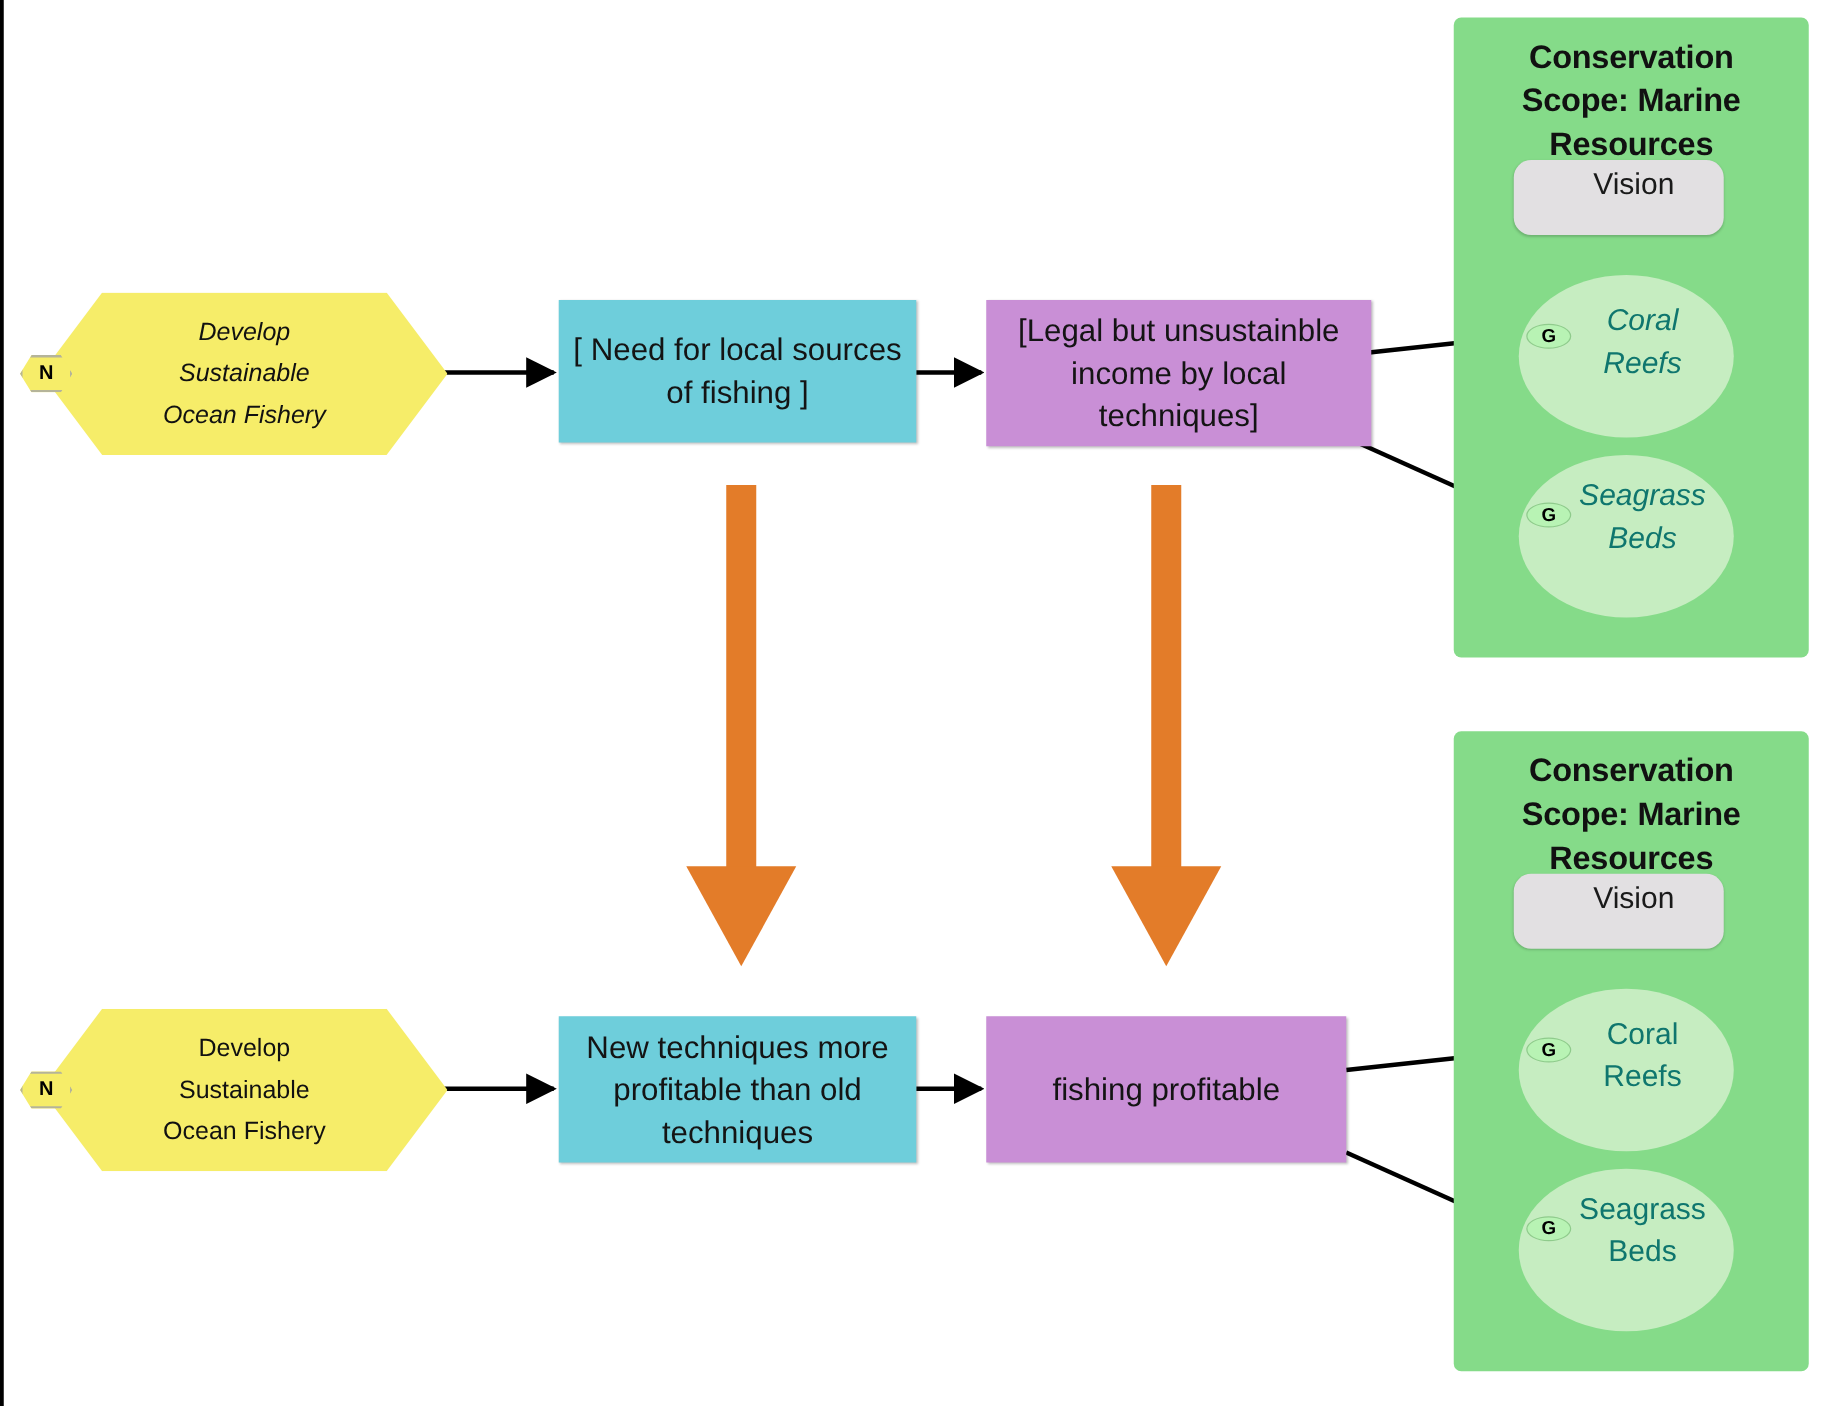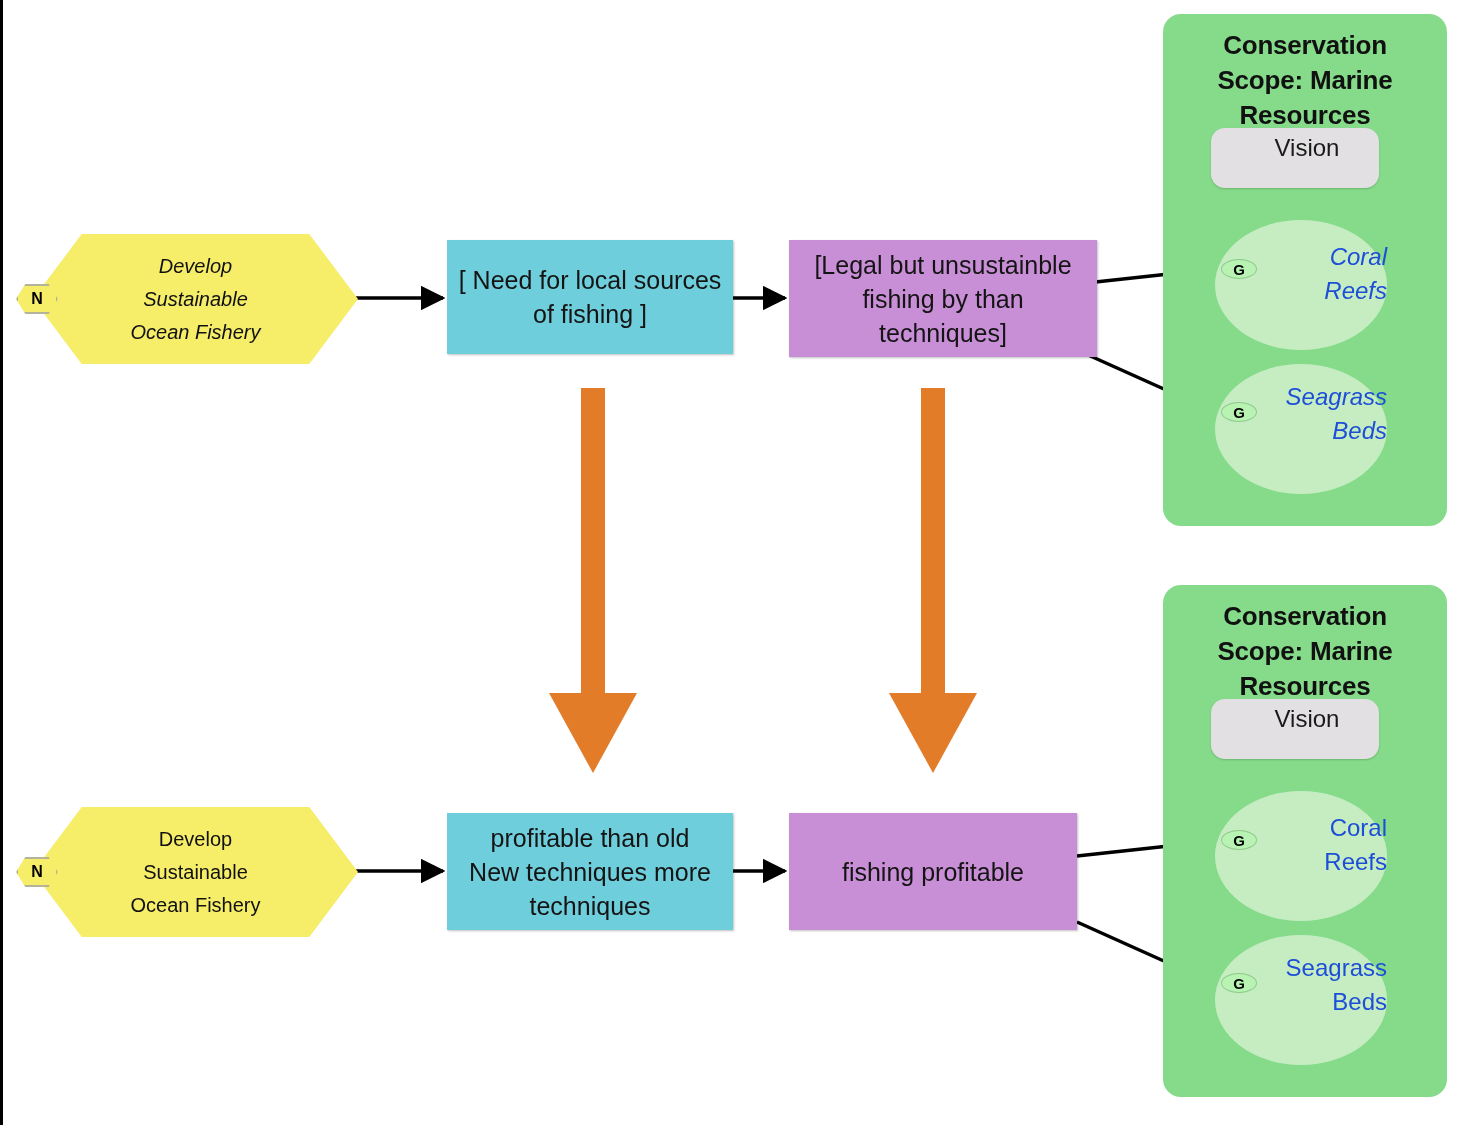--- a/index.html
+++ b/index.html
@@ -22,21 +22,21 @@
     inset: 0;
     width: 1468px;
     height: 1125px;
   }
   svg.layer { pointer-events: none; }
 
   
   .scope-panel {
     position: absolute;
     background: #85DB89;
-    border-radius: 18px;
+    border-radius: 6px;
     box-sizing: border-box;
   }
   .scope-title {
     position: absolute;
     left: 0; right: 0;
     text-align: center;
     font-weight: bold;
     font-size: 26px;
     line-height: 35px;
     color: #111111;
@@ -62,24 +62,24 @@
   }
   .target-ellipse {
     position: absolute;
     background: #C6EDC1;
     border-radius: 50%;
     box-sizing: border-box;
   }
   .target-label {
     position: absolute;
     left: 0; right: 0;
-    text-align: right;
+    text-align: center;
     font-size: 24px;
     line-height: 34px;
-    color: #1d4ed8;
+    color: #0f766e;
     padding-left: 26px;
     box-sizing: border-box;
   }
   .italic { font-style: italic; }
 
   .g-badge {
     position: absolute;
     width: 36px;
     height: 20px;
     background: #B8F3B4;
@@ -219,21 +219,21 @@
   <div class="rect-node cyan" style="left:444px; top:240px; width:286px; height:114px;">
     <div class="rect-label">
       <div>[ Need for local sources</div>
       <div>of fishing ]</div>
     </div>
   </div>
 
   <div class="rect-node purple" style="left:786px; top:240px; width:308px; height:117px;">
     <div class="rect-label">
       <div>[Legal but unsustainble</div>
-      <div>fishing by than</div>
+      <div>income by local</div>
       <div>techniques]</div>
     </div>
   </div>
 
   <div class="scope-panel" style="left:1160px; top:14px; width:284px; height:512px;">
     <div class="scope-title" style="top:14px;">Conservation Scope: Marine Resources</div>
 
     <div class="vision-box" style="left:48px; top:114px; width:168px; height:60px;">
       <div class="vision-label">Vision</div>
     </div>
@@ -275,22 +275,22 @@
       <div>Sustainable</div>
       <div>Ocean Fishery</div>
     </div>
   </div>
   <div class="n-badge" style="left:13px; top:857px;">
     <span>N</span>
   </div>
 
   <div class="rect-node cyan" style="left:444px; top:813px; width:286px; height:117px;">
     <div class="rect-label">
+      <div>New techniques more</div>
       <div>profitable than old</div>
-      <div>New techniques more</div>
       <div>techniques</div>
     </div>
   </div>
 
   <div class="rect-node purple" style="left:786px; top:813px; width:288px; height:117px;">
     <div class="rect-label">
       <div>fishing profitable</div>
     </div>
   </div>
 

